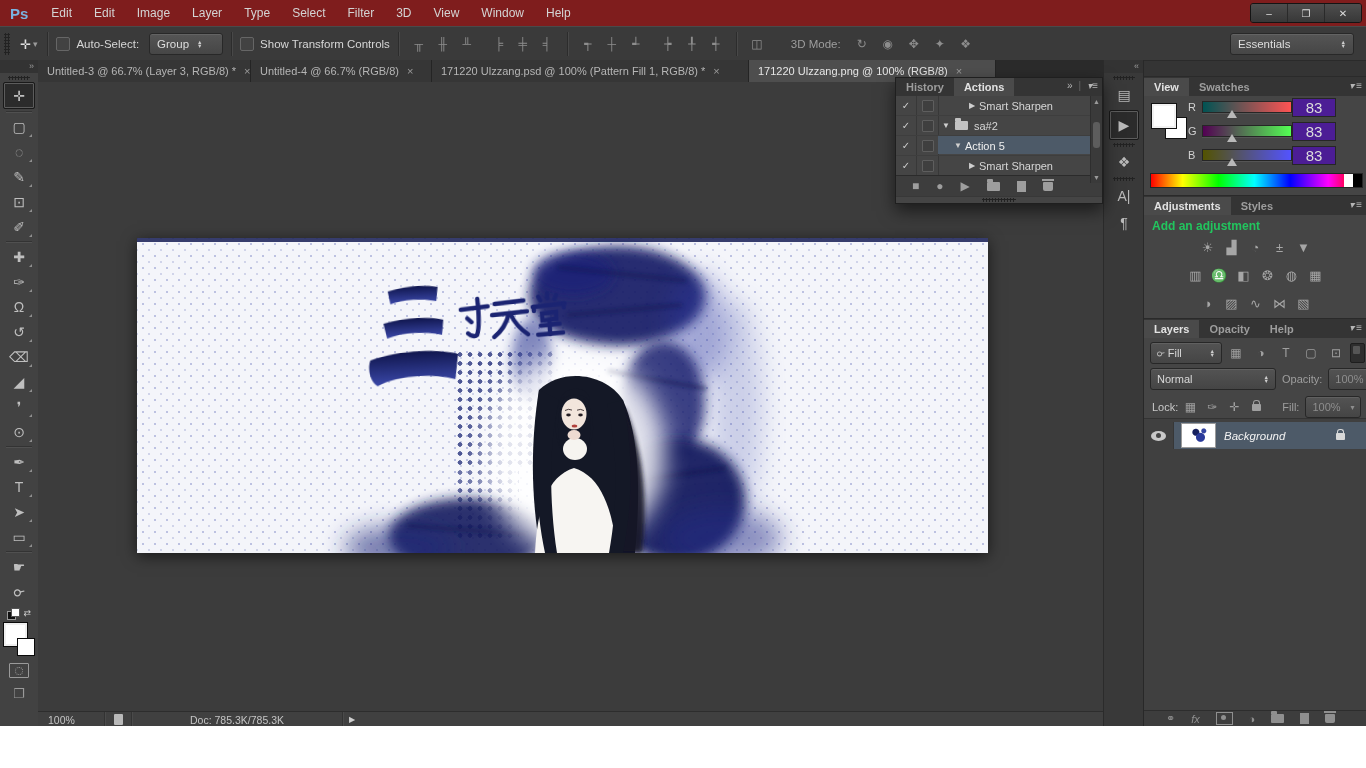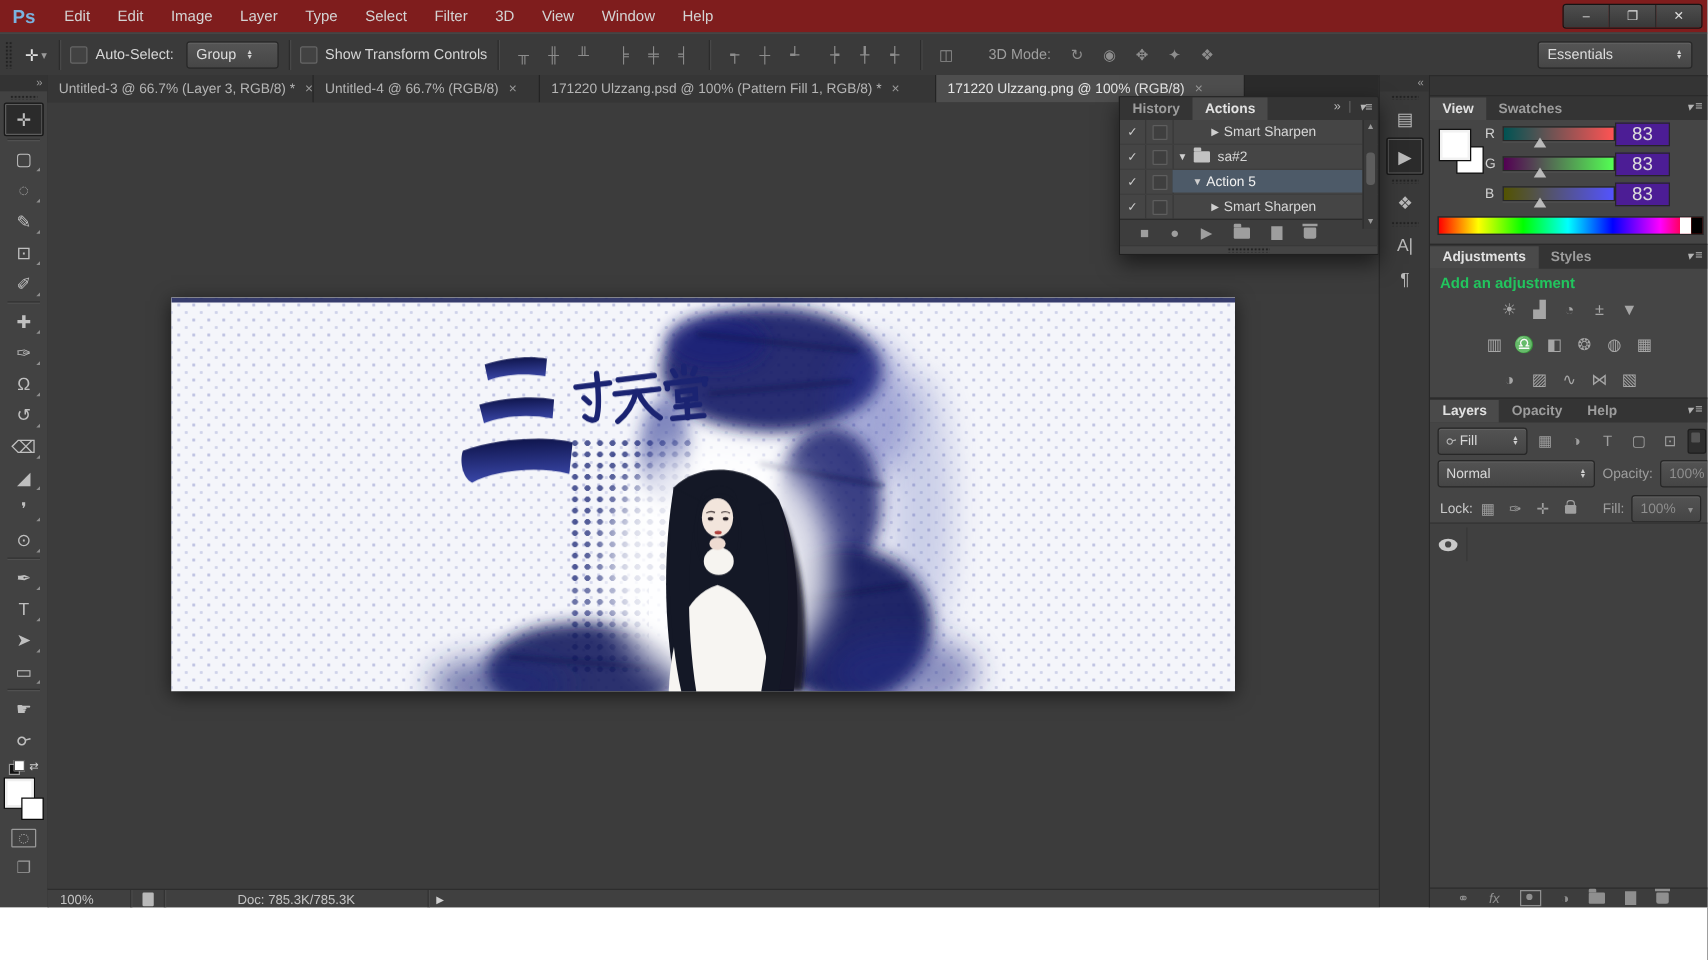--- a/index.html
+++ b/index.html
@@ -610,20 +610,25 @@
         <div class="combo dis" style="width:42px;justify-content:space-between;margin-left:4px">
           <span>100%</span>
             <span style="font-size:8px;color:#8e8e8e">▾</span>
         </div>
       </div>
       <div class="llist" style="top:100px;height:293px">
         <div class="lrow">
           <div class="eyecol">
               <div class="eye"></div>
             </div>
+          <div class="lsel">
+            <div class="thumb"></div>
+            <span class="lname">Background</span>
+            <span style="margin-right:22px;color:#d8d8d8"><span class="lk" style="color:#d8d8d8"></span></span>
+          </div>
         </div>
       </div>
       <div class="lbar">
         <span>⚭</span>
         <span class="fxtxt">fx</span>
         <span class="mk"></span>
         <span>◑</span>
         <span class="fld"></span>
         <span class="pgic"></span>
         <span class="tric"></span>

